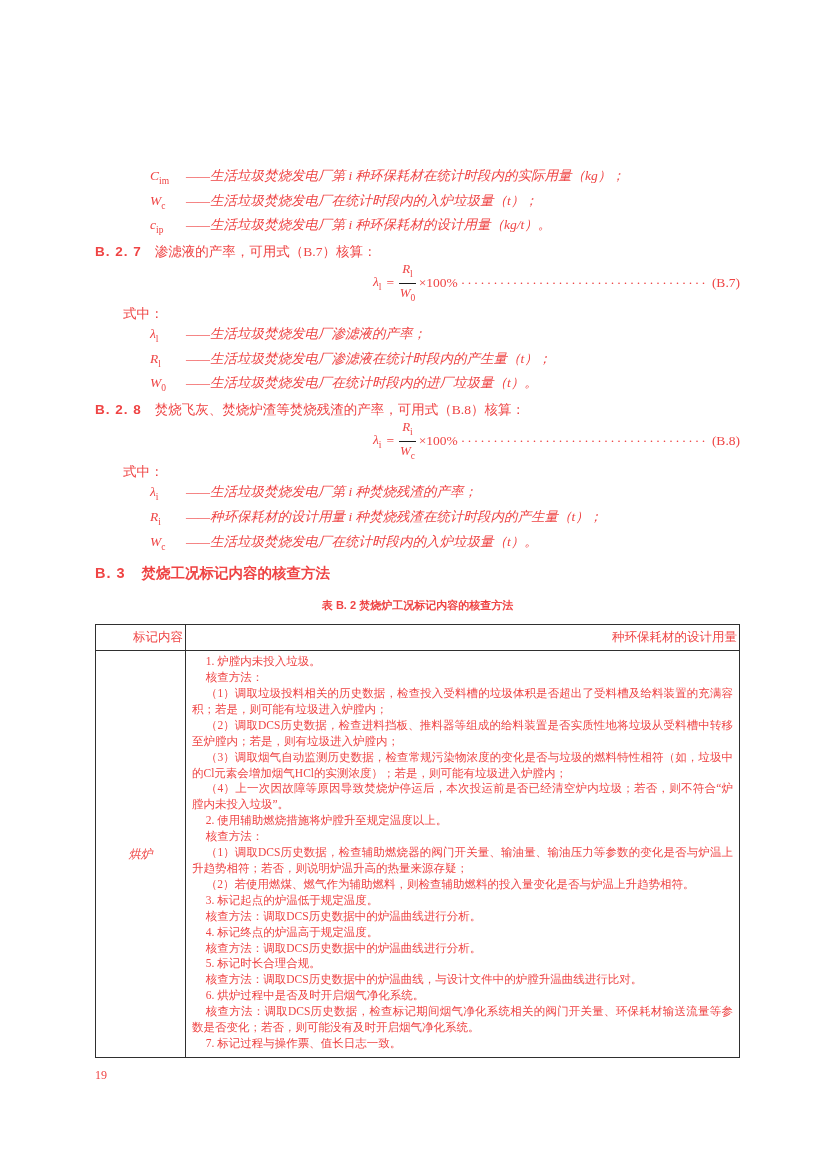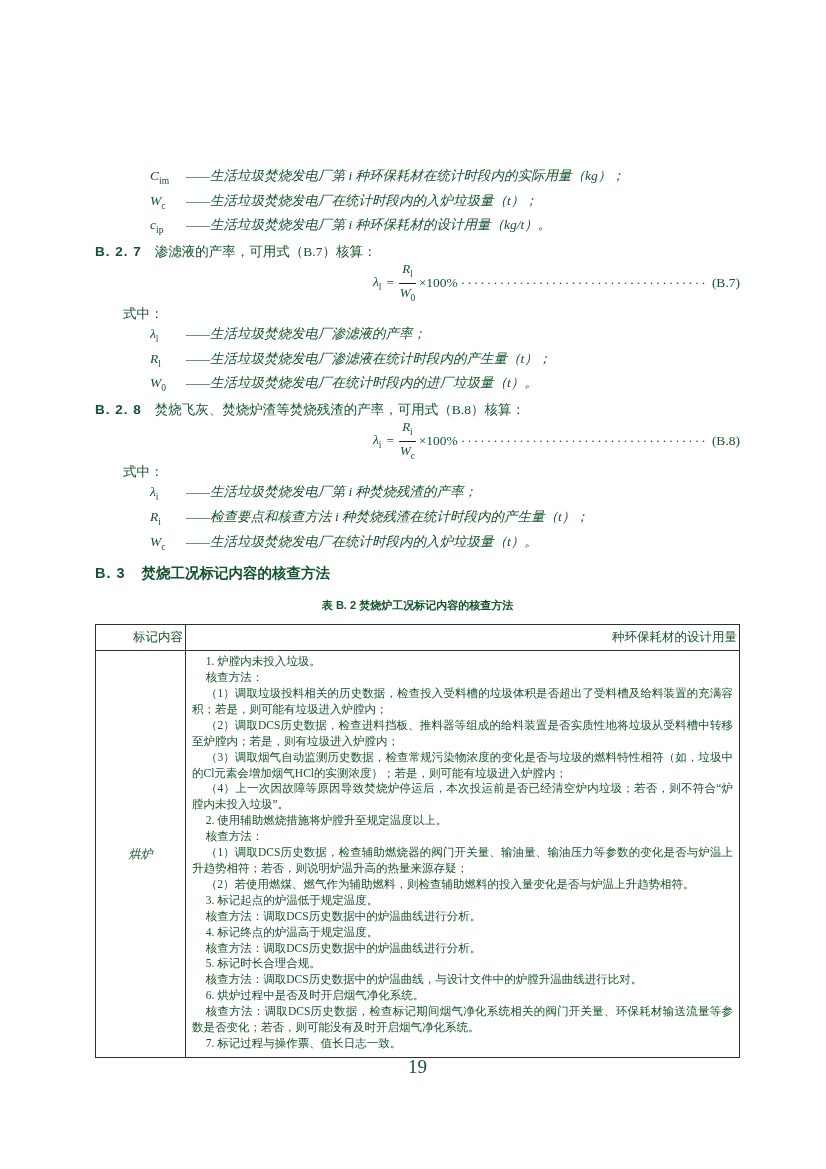--- a/index.html
+++ b/index.html
@@ -1,17 +1,17 @@
 <!DOCTYPE html>
 <html><head>
 <meta charset="utf-8">
 <style>
   html,body{margin:0;padding:0;background:#ffffff;}
   .page{
-    width:826px;height:1169px;background:#ffffff;color:#14532d;
+    width:826px;height:1169px;background:#ffffff;color:#ef4444;
     font-family:"Liberation Serif","DejaVu Serif",serif;
     box-sizing:border-box;padding:166px 86px 0 95px;position:relative;overflow:hidden;
   }
   
   .def-row{display:flex;padding-left:55px;font-size:13.5px;line-height:20px;}
   .def-sym{flex:none;width:36px;}
   .def-sym i{font-style:italic;}
   .def-sym sub,.f-var sub,.num sub,.den sub{font-style:normal;font-size:9.5px;vertical-align:sub;}
   .def-desc{flex:1;font-style:italic;}
   
@@ -37,21 +37,21 @@
   
   .tbl-title{font-family:"Liberation Sans","DejaVu Sans",sans-serif;font-weight:bold;font-size:11px;text-align:center;line-height:22px;margin-top:10px;}
   .tbl{margin-top:8px;border:1.5px solid #2f2f2f;}
   .tbl-header,.tbl-bodyrow{display:grid;grid-template-columns:90px 1fr;}
   .tbl-header{border-bottom:1px solid #2f2f2f;}
   .th{font-size:12.5px;text-align:right;padding:4px 2px;}
   .th-divider,.td-divider{border-right:1px solid #2f2f2f;}
   .td-label{display:flex;align-items:center;justify-content:center;font-size:12px;font-style:italic;}
   .td-content{padding:3px 6px 5px 6px;}
   .td-content p{margin:0;font-size:11.5px;line-height:15.9px;text-indent:1.2em;text-align:justify;}
-  .page-number{text-align:center;font-size:19px;line-height:18px;margin-top:0;}
+  .page-number{text-align:left;font-size:12px;line-height:18px;margin-top:8px;}
 </style>
 </head>
 <body>
 
 <div class="page">
 
   <div>
     <div class="def-row">
       <span class="def-sym"><i>C</i><sub>im</sub></span>
       <span class="def-desc">——生活垃圾焚烧发电厂第 i 种环保耗材在统计时段内的实际用量（kg）；</span>
@@ -119,21 +119,21 @@
 
   <div class="shizhong">式中：</div>
 
   <div>
     <div class="def-row">
       <span class="def-sym"><i>λ</i><sub>i</sub></span>
       <span class="def-desc">——生活垃圾焚烧发电厂第 i 种焚烧残渣的产率；</span>
     </div>
     <div class="def-row">
       <span class="def-sym"><i>R</i><sub>i</sub></span>
-      <span class="def-desc">——检查要点和核查方法 i 种焚烧残渣在统计时段内的产生量（t）；</span>
+      <span class="def-desc">——种环保耗材的设计用量 i 种焚烧残渣在统计时段内的产生量（t）；</span>
     </div>
     <div class="def-row">
       <span class="def-sym"><i>W</i><sub>c</sub></span>
       <span class="def-desc">——生活垃圾焚烧发电厂在统计时段内的入炉垃圾量（t）。</span>
     </div>
   </div>
 
   <div class="heading">
     <span class="h-label">B. 3</span><span>焚烧工况标记内容的核查方法</span>
   </div>

